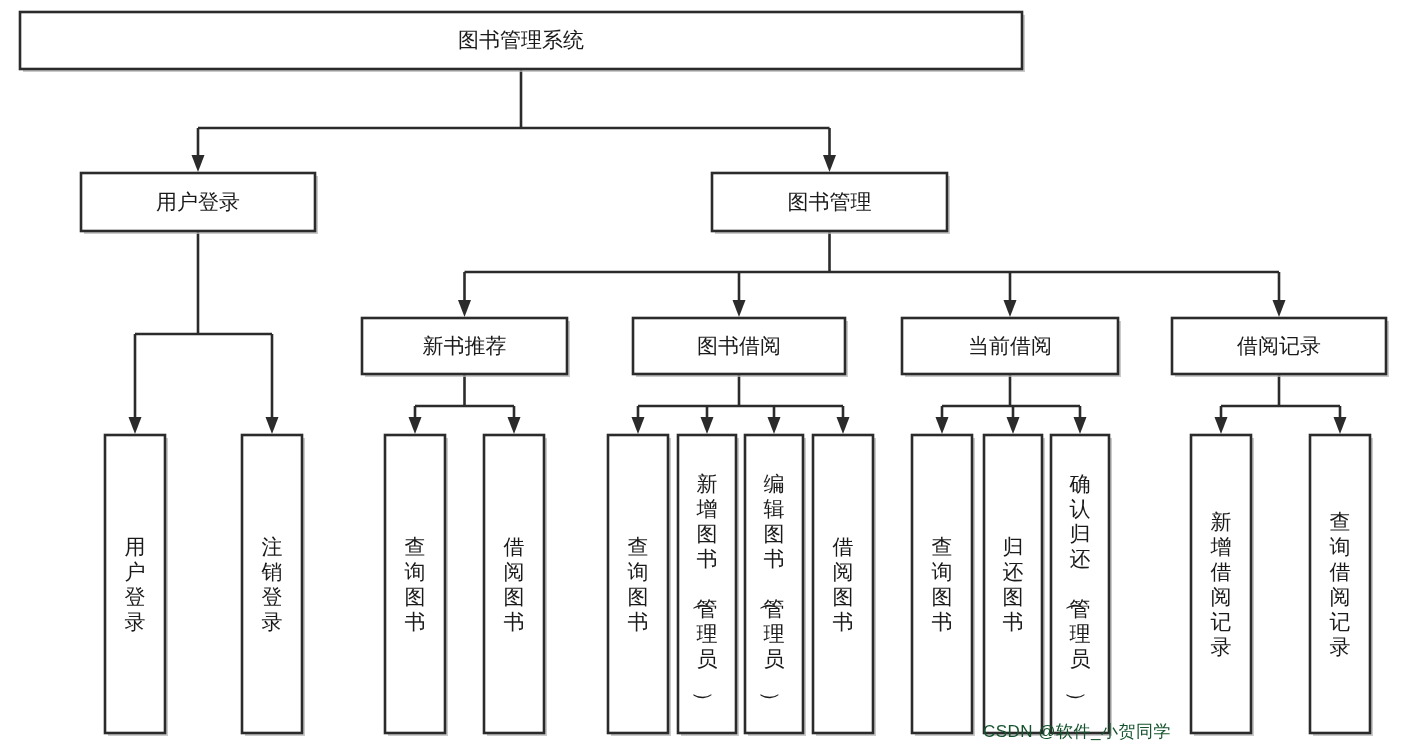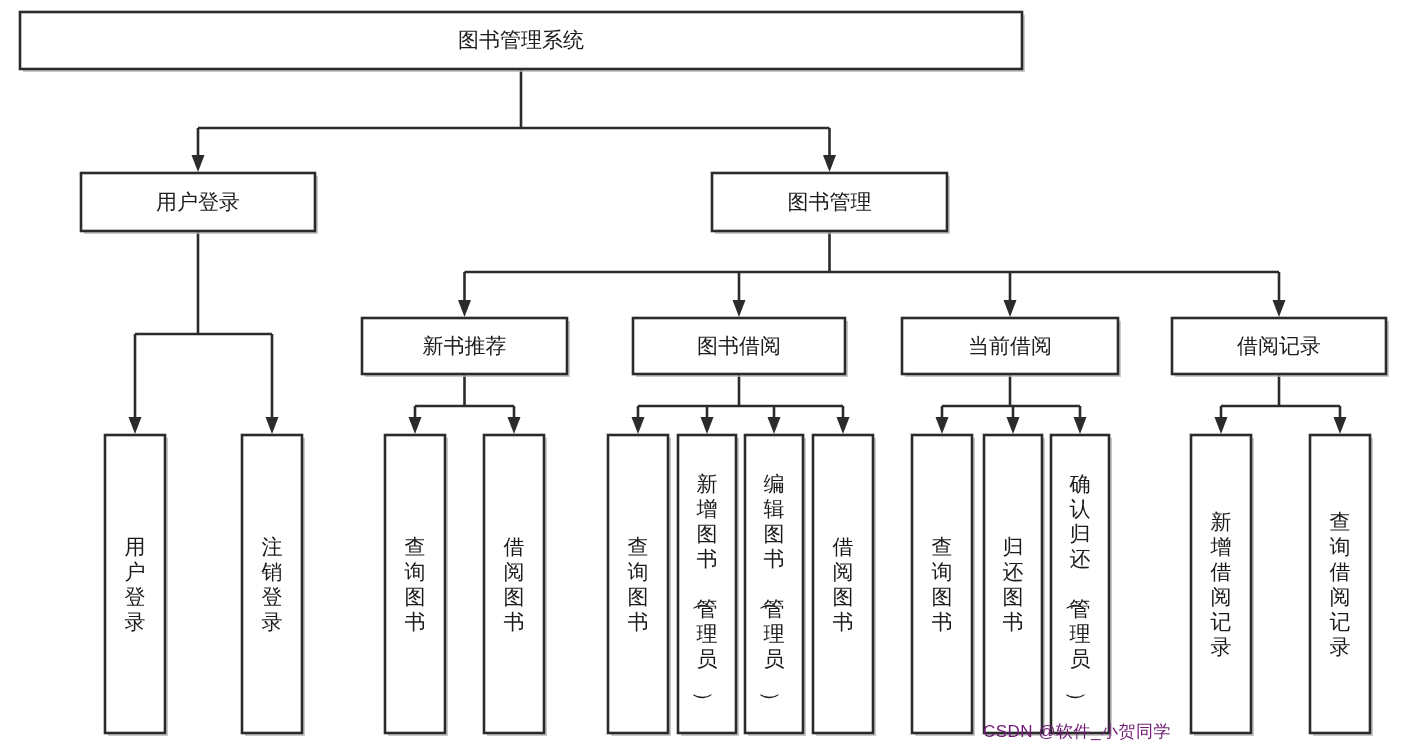--- a/index.html
+++ b/index.html
@@ -57,21 +57,21 @@
     font-size: 21px;
     fill: #1a1a1a;
     text-anchor: middle;
   }
   .watermark {
     position: absolute;
     right: 8px;
     bottom: 4px;
     font-family: "Liberation Sans", "DejaVu Sans", sans-serif;
     font-size: 17px;
-    color: #701a75;
+    color: #14532d;
     letter-spacing: 0.5px;
     white-space: nowrap;
     user-select: none;
   }
 </style>
 </head>
 <body>
 
 <div id="diagram-root">
   <svg id="tree-svg" viewBox="0 0 1405 747" xmlns="http://www.w3.org/2000/svg">

